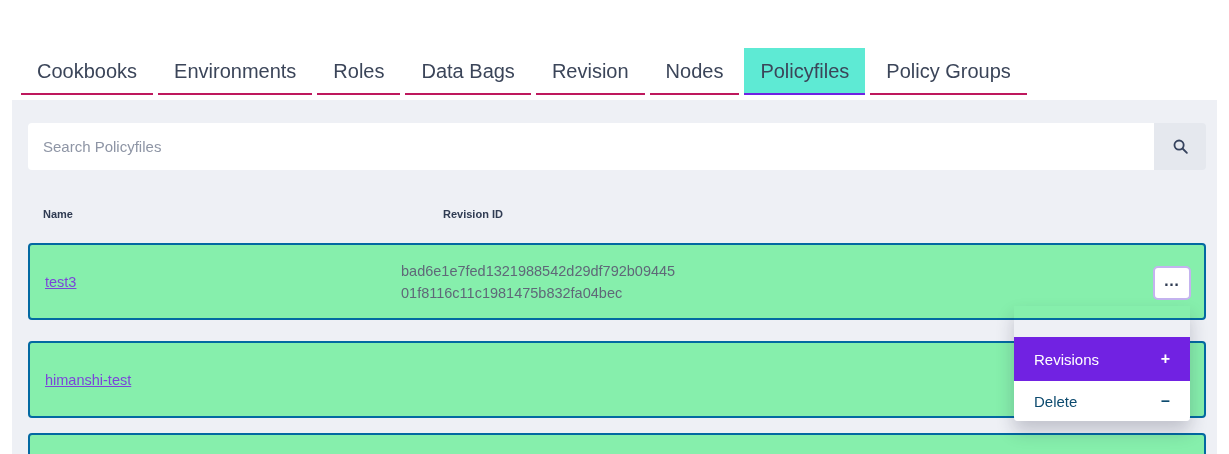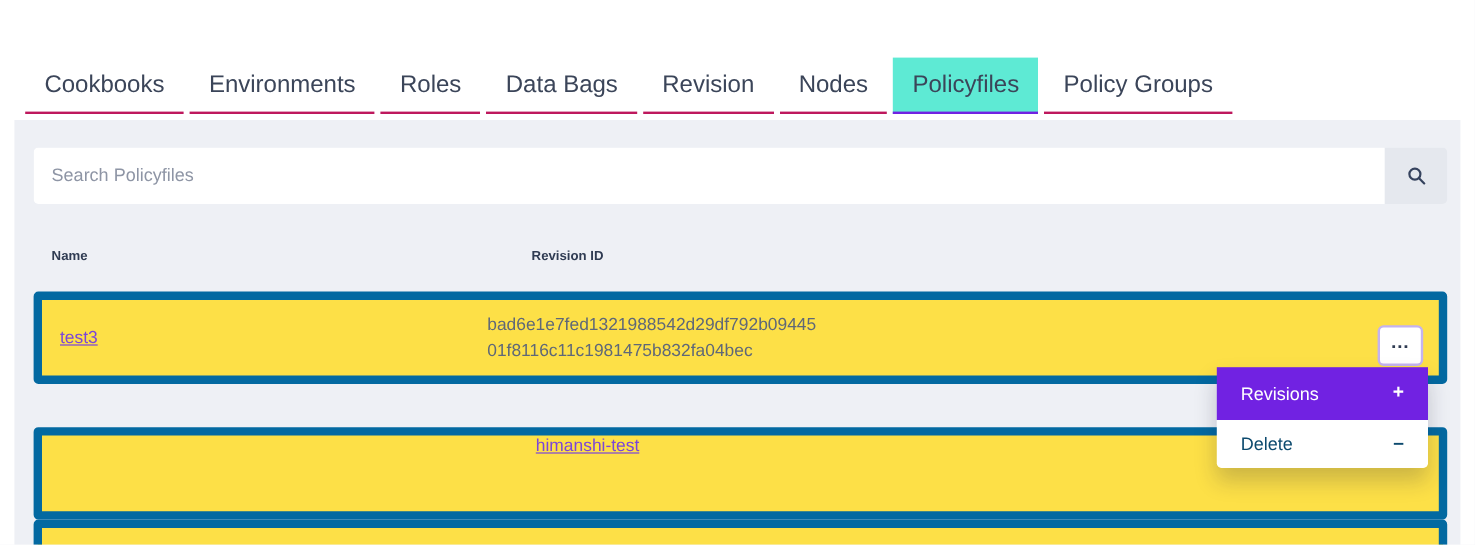--- a/index.html
+++ b/index.html
@@ -47,25 +47,25 @@
 
   
   .thead { position: absolute; top: 108px; left: 0; width: 100%; height: 18px; }
   .th { position: absolute; top: 0; font-size: 11px; font-weight: bold; color: #2f3b52; }
   .th-name { left: 31px; }
   .th-rev  { left: 401px; margin-left: 30px; }
 
   
   .row {
     position: absolute; left: 16px; width: 1178px; height: 77px;
-    background: #fde047; border: 7px solid #0369a1; border-radius: 4px;
+    background: #86efac; border: 2px solid #0369a1; border-radius: 4px;
     display: flex; align-items: center;
   }
   .row-1 { top: 143px; }
-  .row-2 { top: 256px; flex-direction: column; }
+  .row-2 { top: 241px; }
   .row-3 { top: 333px; }
   .cell-name { width: 371px; padding-left: 15px; }
   .name-link { color: #7b45d9; font-size: 14.5px; text-decoration: underline; cursor: pointer; }
   .cell-rev { font-size: 14.5px; color: #5f6878; line-height: 22px; }
 
   .actions-btn {
     position: absolute; right: 13px; top: 21px;
     width: 38px; height: 34px;
     background: #ffffff; border: 2px solid #c4b3ef; border-radius: 5px;
     color: #2f3b52; font-size: 16px; font-weight: 900; letter-spacing: 1px;
@@ -76,21 +76,21 @@
   
   .menu {
     position: absolute; left: 1002px; top: 206px; width: 176px; z-index: 5;
     box-shadow: 0 10px 18px rgba(30, 30, 60, 0.22);
     border-radius: 0 0 4px 4px;
   }
   .menu-item {
     padding: 0 20px; display: flex; align-items: center;
     justify-content: space-between; font-size: 15px; cursor: pointer;
   }
-  .menu-item-revisions { height: 44px; background: #7122e2; color: #ffffff; }
+  .menu-item-revisions { height: 44px; background: #7122e2; color: #ffffff; margin-top: 31px; }
   .menu-item-delete { height: 40px; background: #ffffff; color: #0c4a6e; border-radius: 0 0 4px 4px; }
   .menu-symbol { font-size: 16px; font-weight: bold; }
 </style>
 </head>
 <body>
 
 <nav class="tabbar">
   <div class="tab">Cookbooks</div>
   <div class="tab">Environments</div>
   <div class="tab">Roles</div>

